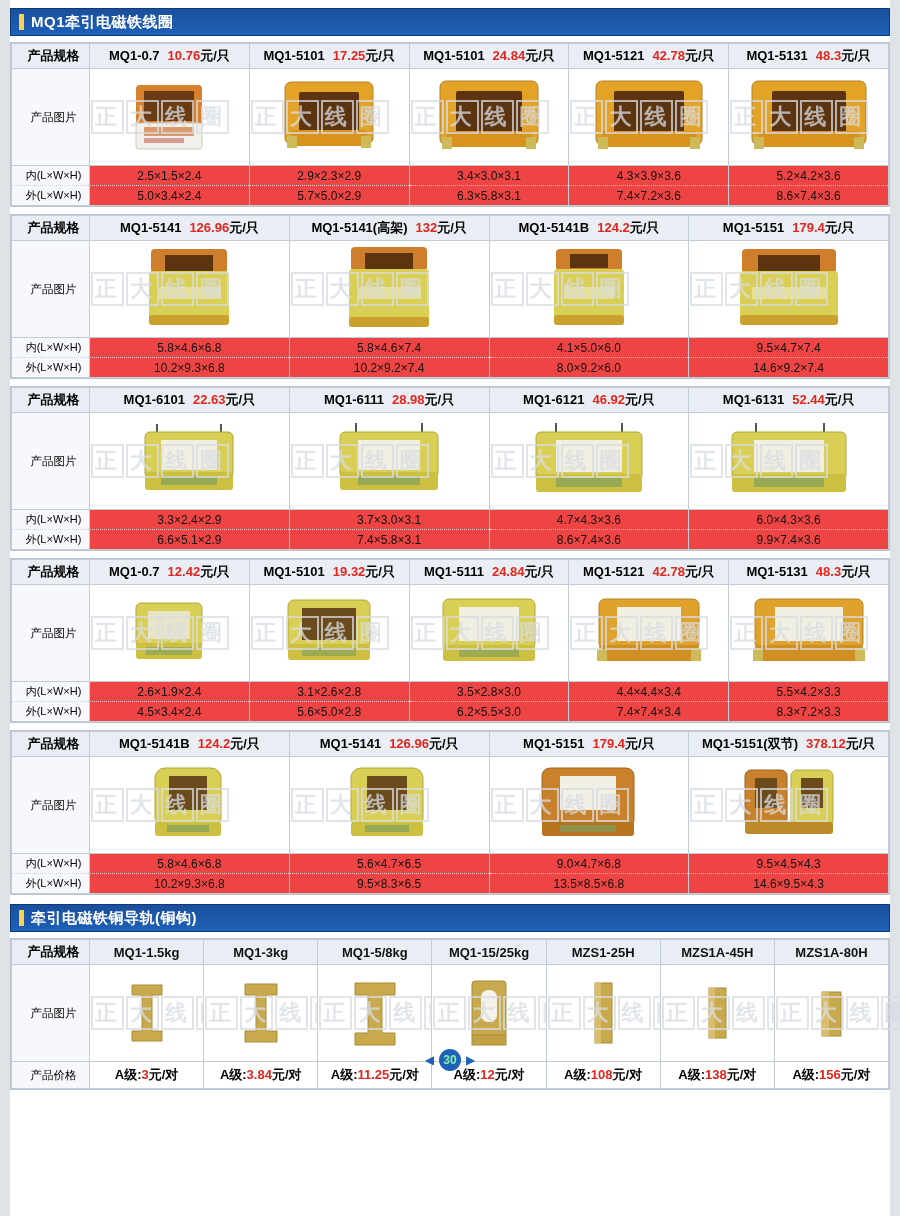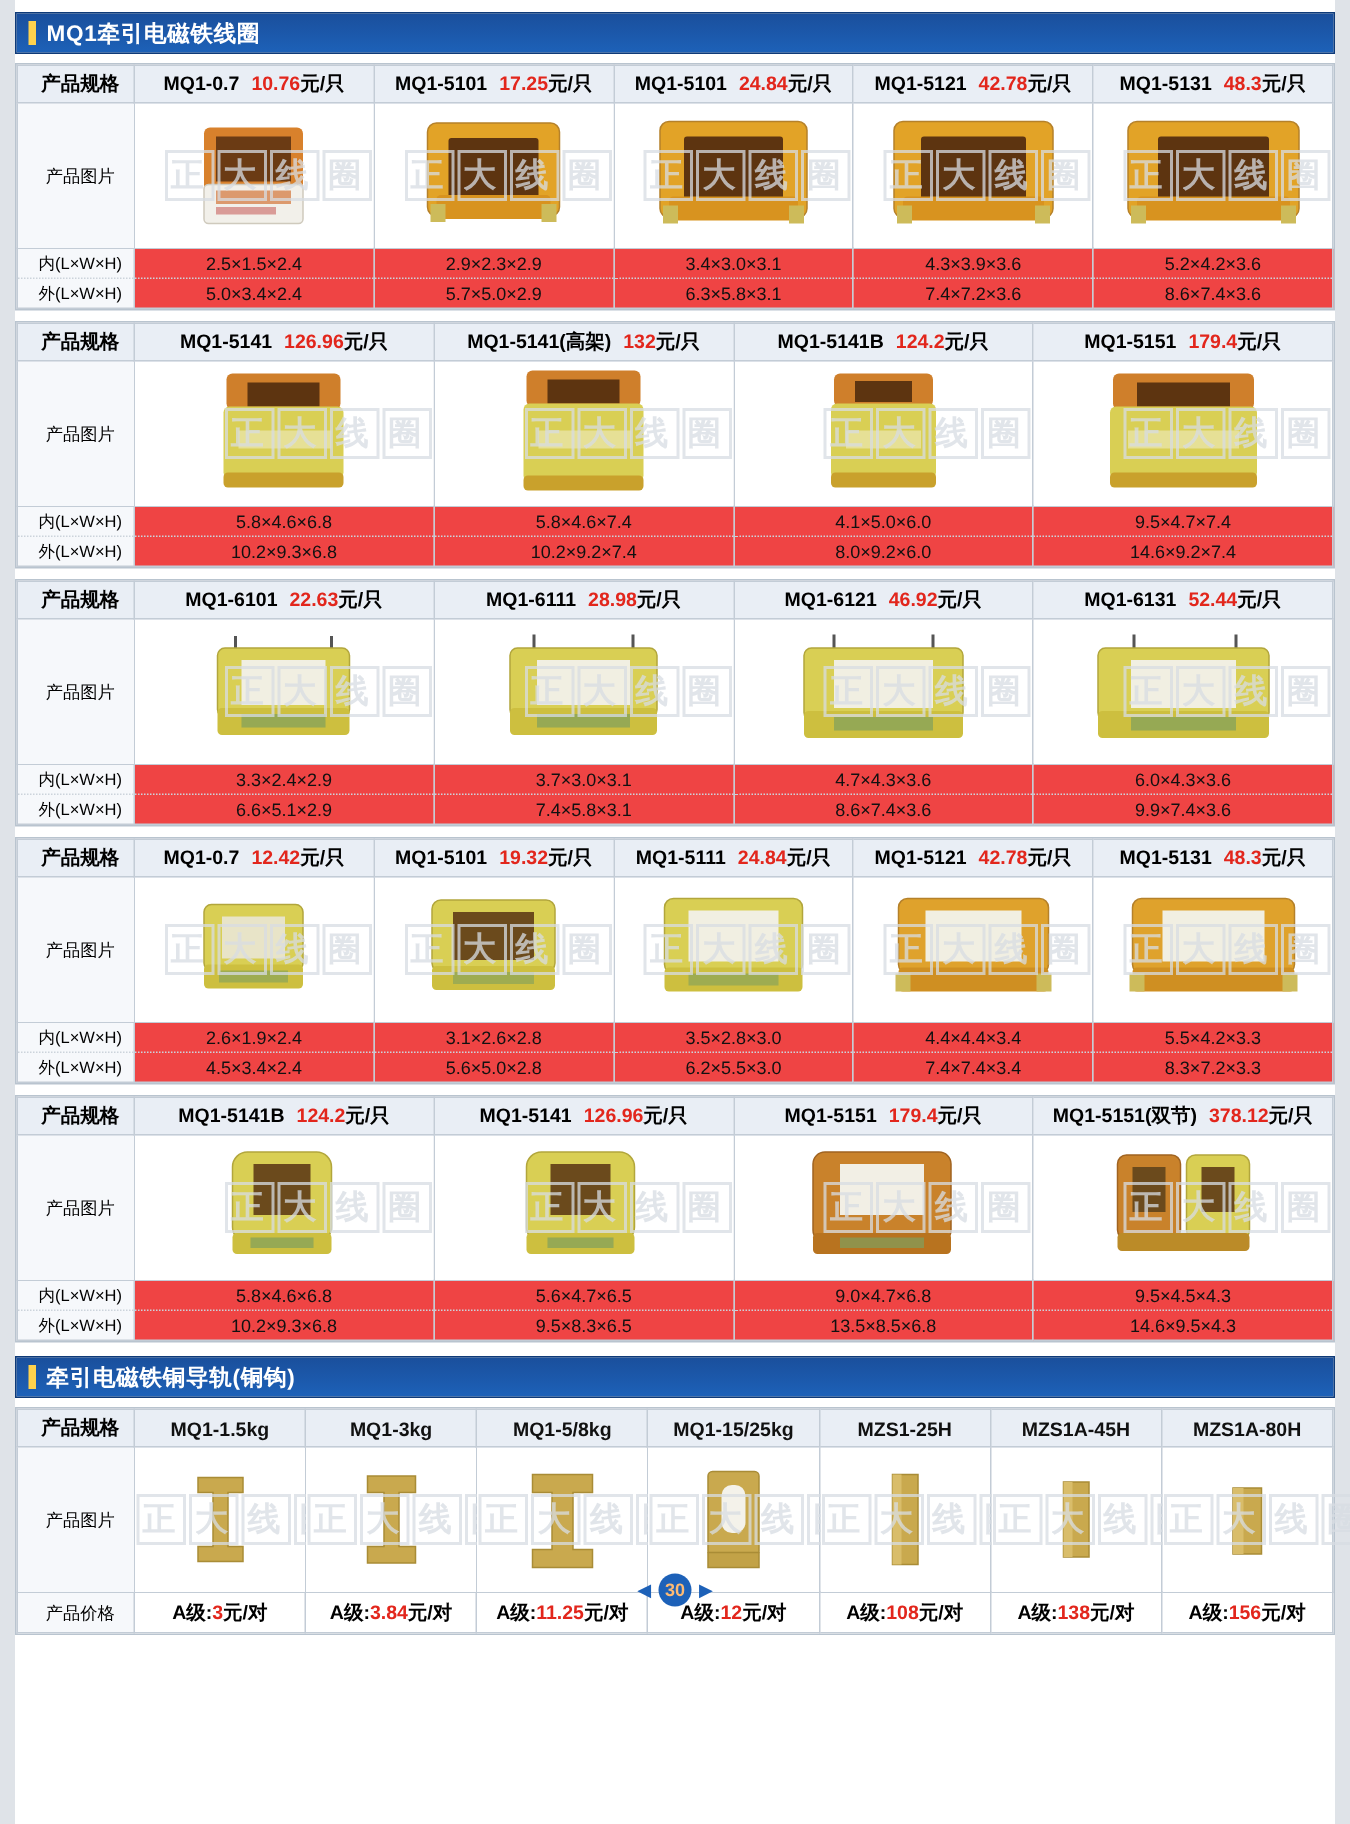--- a/index.html
+++ b/index.html
@@ -74,21 +74,21 @@
   .dimrow td{
     height:19px;font-size:12px;text-align:center;white-space:nowrap;
     background:#ef4444;
   }
   .dimrow td.rowhead{background:#f6f8fb;font-size:11px;}
   .dimrow.inner td{border-bottom:none;}
   .dimrow.outer td{border-top:1px dotted #ccd3db;}
   
   .wm{
     position:absolute;left:0;right:0;top:50%;transform:translateY(-50%);
-    text-align:right;
+    text-align:left;
     font-size:22px;font-weight:bold;color:#d8dde3;
     letter-spacing:3px;
     pointer-events:none;
     user-select:none;
     opacity:.75;
     white-space:nowrap;
   }
   .wm span{
     display:inline-block;border:2px solid #d8dde3;padding:0 2px;margin:0 1px;
   }
@@ -114,21 +114,21 @@
   .footer{
     position:absolute;left:0;right:0;bottom:4px;
     text-align:center;
   }
   .pagenum{
     display:inline-flex;align-items:center;justify-content:center;gap:5px;
     color:#1d61b8;font-size:13px;font-weight:bold;
   }
   .pagenum .circle{
     width:22px;height:22px;border-radius:50%;
-    background:#1d61b8;color:#fdba74;display:flex;align-items:center;justify-content:center;
+    background:#1d61b8;color:#86efac;display:flex;align-items:center;justify-content:center;
     font-size:12px;
   }
   .pagenum .arr{color:#1d61b8;font-size:12px;}
   .edge{
     position:absolute;top:0;bottom:0;width:10px;background:#dfe3e8;
   }
   .edge.l{left:0;} .edge.r{right:0;}
 </style>
 </head>
 <body>

